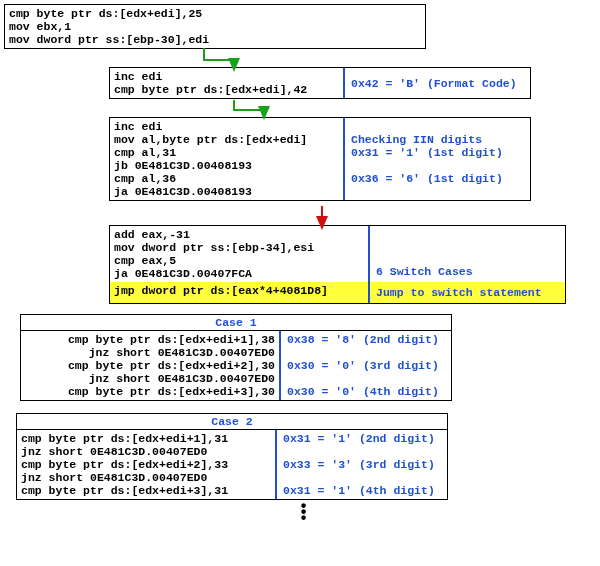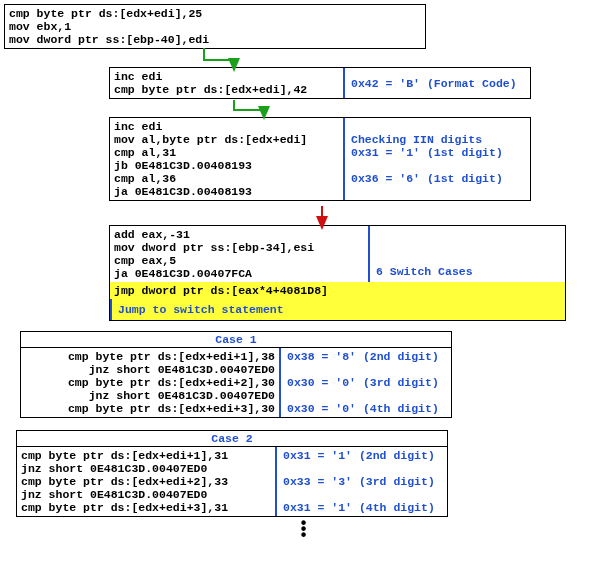--- a/index.html
+++ b/index.html
@@ -27,21 +27,20 @@
     padding: 2px 6px;
     color: #2050d0;
     display: flex;
     flex-direction: column;
     justify-content: center;
     white-space: pre;
     flex: 1;
   }
   .hl {
     background: #ffff3a;
-    flex-direction: column;
   }
   .case-header {
     text-align: center;
     color: #2050d0;
     border-bottom: 1px solid #000;
     padding: 1px 0;
   }
   .case-box {
     border: 1px solid #000;
     background: #fff;
@@ -81,21 +80,21 @@
   }
 </style>
 </head>
 <body>
 
 <div class="stage">
 
   <div class="box" style="width:420px; margin-left:0px;">
     <div class="code" style="width:225px;">cmp byte ptr ds:[edx+edi],25
 mov ebx,1
-mov dword ptr ss:[ebp-40],edi</div>
+mov dword ptr ss:[ebp-30],edi</div>
   </div>
 
   <div style="height:18px;"></div>
 
   <div class="box" style="width:420px; margin-left:105px;">
     <div class="code" style="width:225px;">inc edi
 cmp byte ptr ds:[edx+edi],42</div>
     <div class="comment">0x42 = 'B' (Format Code)</div>
   </div>
 

